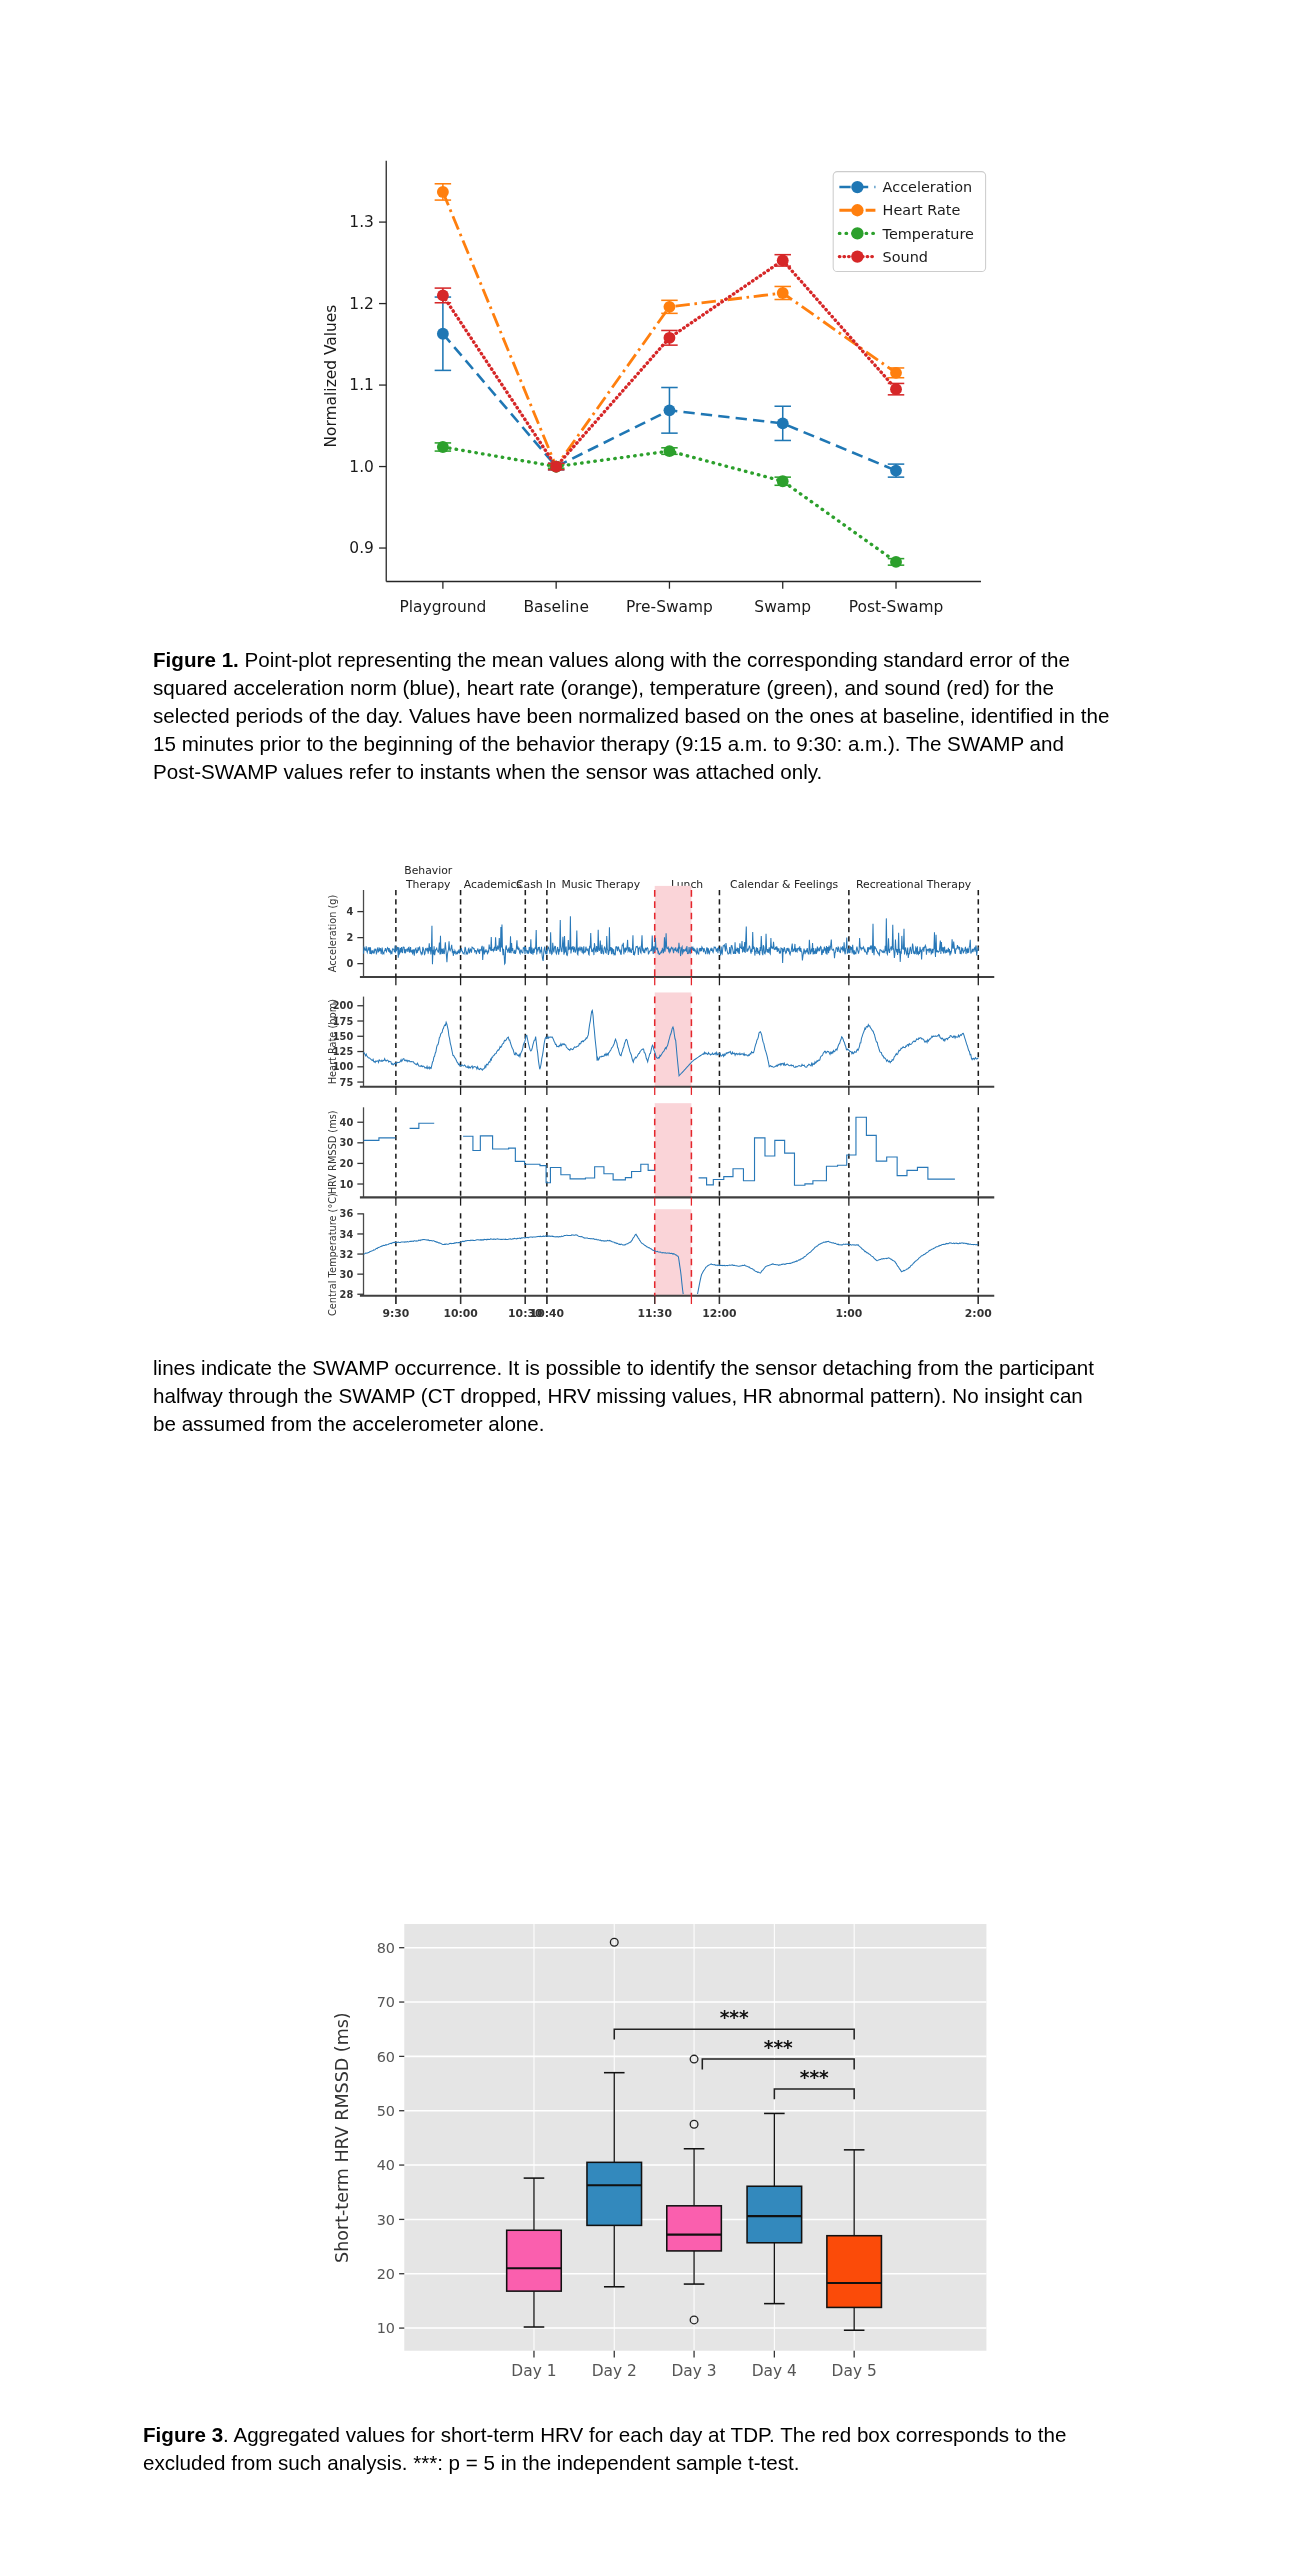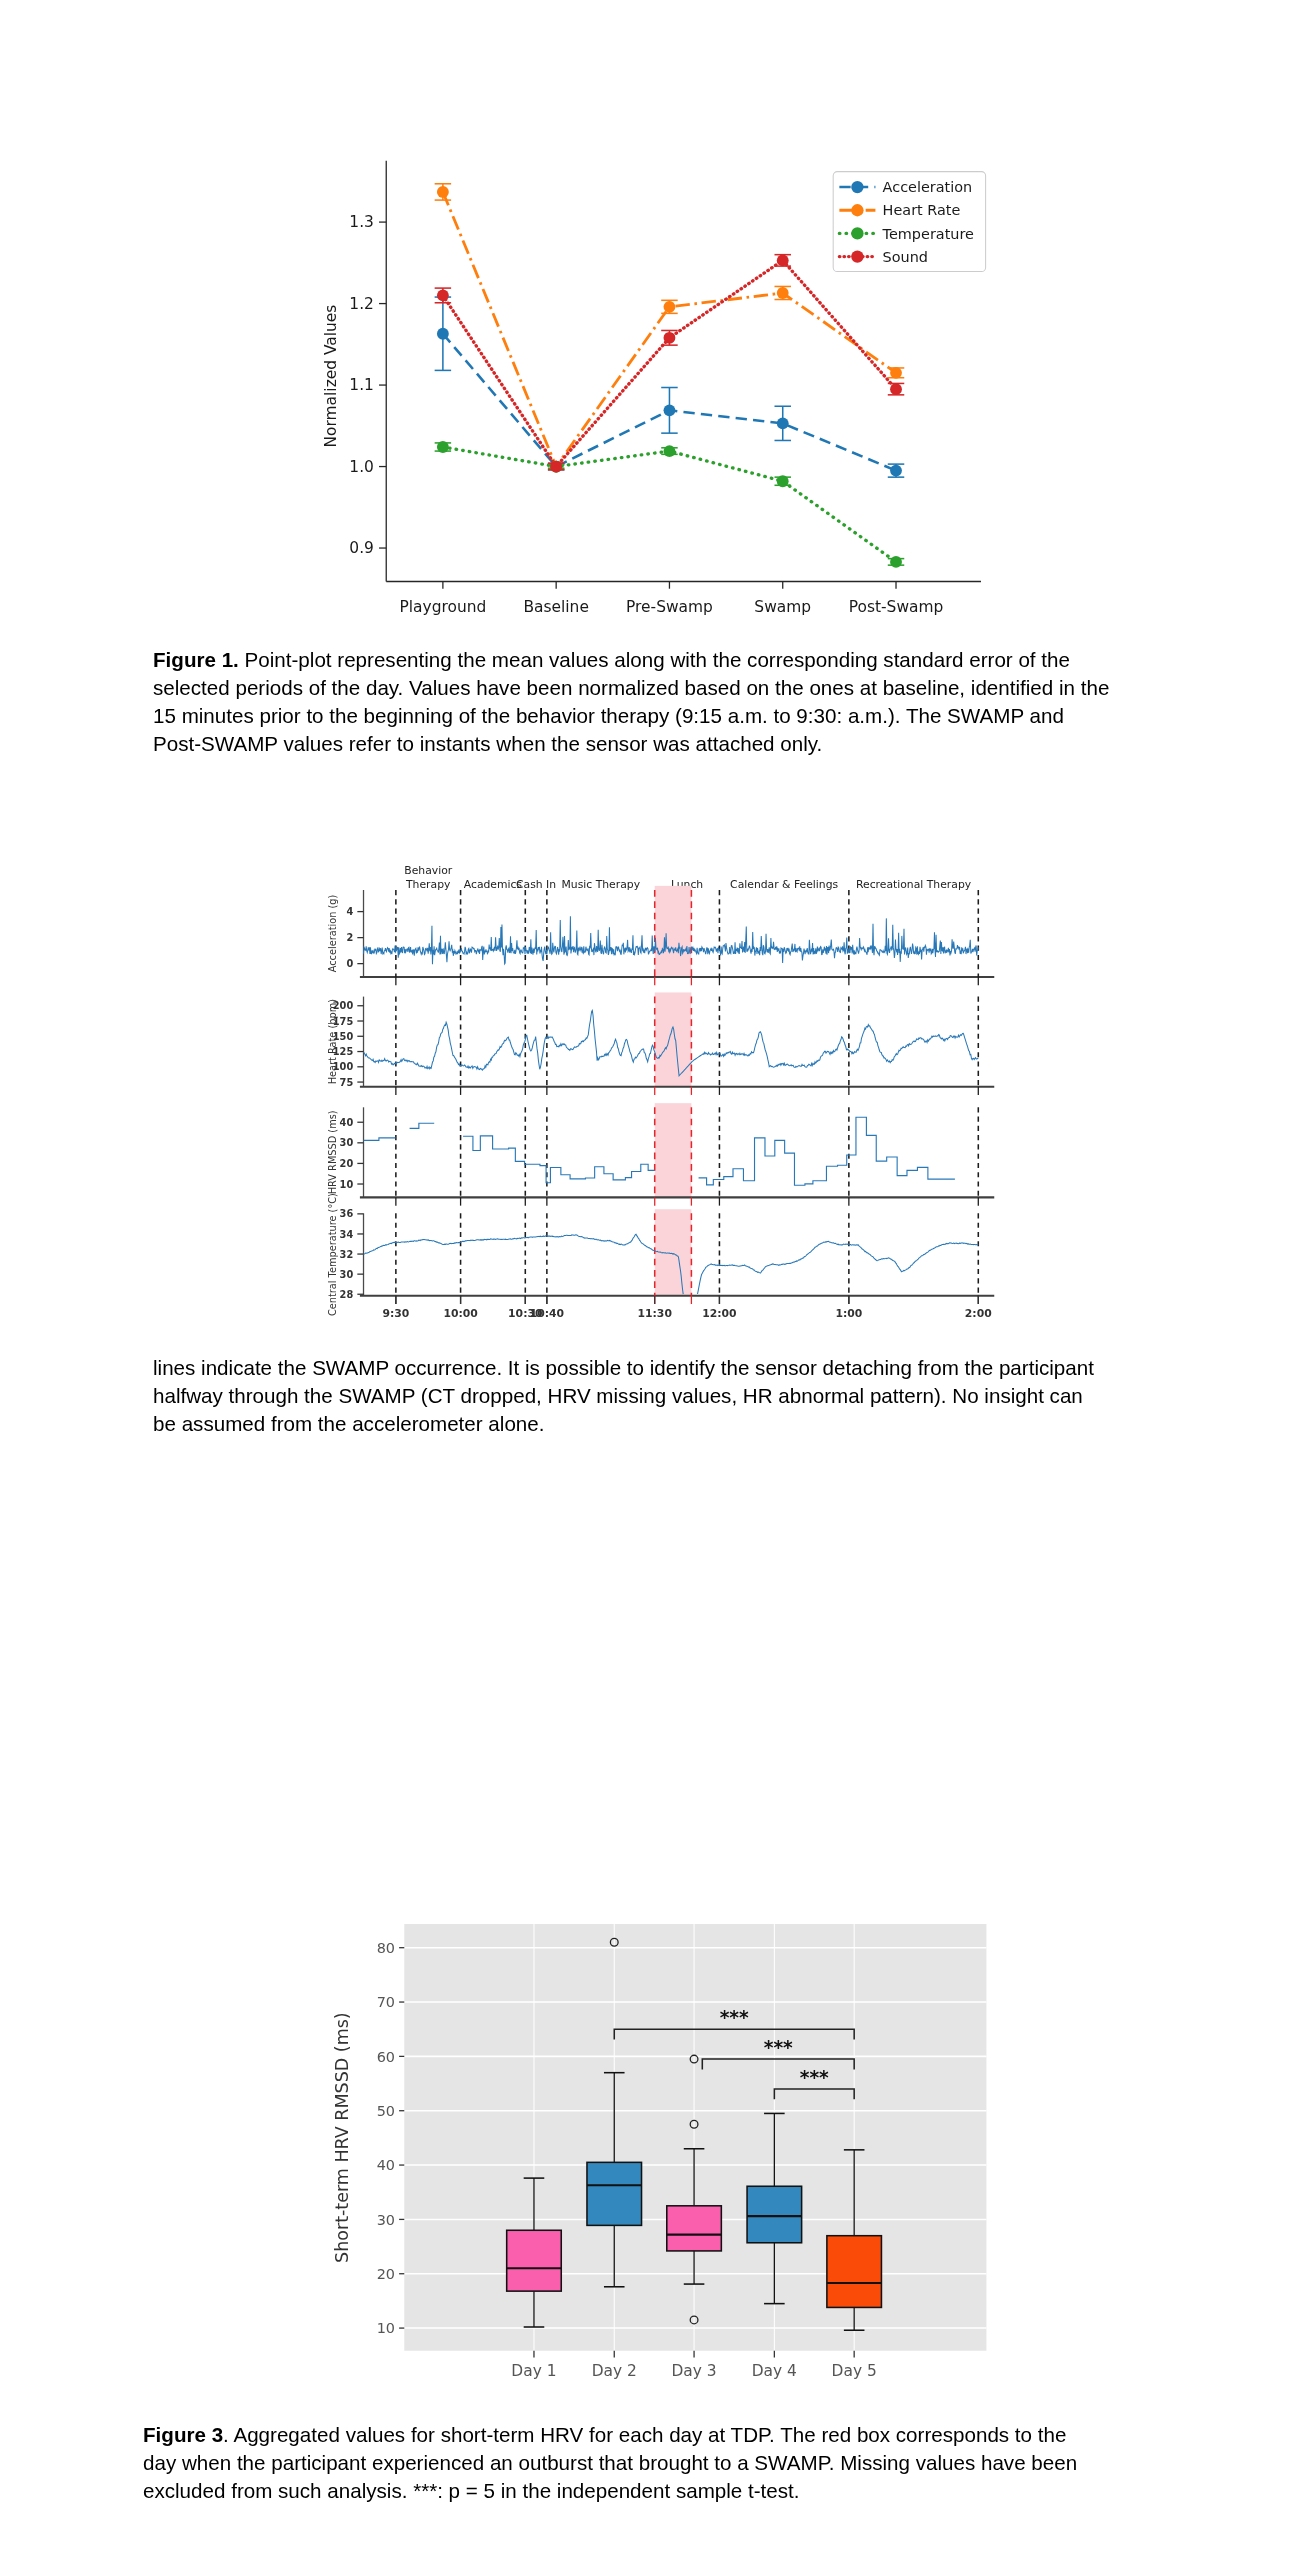--- a/index.html
+++ b/index.html
@@ -133,20 +133,21 @@
       <line x1="1630" y1="453" x2="1700" y2="453" stroke="#2ca02c" stroke-width="6.5" stroke-dasharray="1 12" stroke-linecap="round"></line>
       <circle cx="1665" cy="453" r="12" fill="#2ca02c"></circle>
       <text x="1714" y="463" font-size="28" fill="#1a1a1a">Temperature</text>
       <line x1="1630" y1="498" x2="1700" y2="498" stroke="#d62728" stroke-width="6.5" stroke-dasharray="1 8" stroke-linecap="round"></line>
       <circle cx="1665" cy="498" r="12" fill="#d62728"></circle>
       <text x="1714" y="508" font-size="28" fill="#1a1a1a">Sound</text>
     </svg>
 
   <div class="caption" style="left:153px;top:646px">
     <div class="cap-line"><b>Figure 1.</b><span> Point-plot representing the mean values along with the corresponding standard error of the</span></div>
+    <div class="cap-line">squared acceleration norm (blue), heart rate (orange), temperature (green), and sound (red) for the</div>
     <div class="cap-line">selected periods of the day. Values have been normalized based on the ones at baseline, identified in the</div>
     <div class="cap-line">15 minutes prior to the beginning of the behavior therapy (9:15 a.m. to 9:30: a.m.). The SWAMP and</div>
     <div class="cap-line">Post-SWAMP values refer to instants when the sensor was attached only.</div>
   </div>
 
   <svg id="fig2" class="fig" style="left:309px;top:855px;width:696px;height:484px" viewBox="600 1660 1350 940">
       <text x="830.6842105263158" y="1697" text-anchor="middle" font-size="21" fill="#222">Behavior</text>
       <text x="830.6842105263158" y="1724" text-anchor="middle" font-size="21" fill="#222">Therapy</text>
       <text x="956.3684210526316" y="1724" text-anchor="middle" font-size="21" fill="#222">Academics</text>
       <text x="1040.157894736842" y="1724" text-anchor="middle" font-size="21" fill="#222">Cash In</text>
@@ -386,18 +387,17 @@
       <path d="M1191.9517 3959.365 L1191.9517 3939.365 L1658.0368 3939.365 L1658.0368 3959.365" fill="none" stroke="#222" stroke-width="3"></path>
       <text x="1424.9942500000002" y="3929.365" text-anchor="middle" font-size="36" font-weight="600" fill="#111">***</text>
       <path d="M1363.0118 4017.4285 L1363.0118 3997.4285 L1658.0368 3997.4285 L1658.0368 4017.4285" fill="none" stroke="#222" stroke-width="3"></path>
       <text x="1510.5243" y="3987.4285" text-anchor="middle" font-size="36" font-weight="600" fill="#111">***</text>
       <path d="M1502.9767000000002 4075.492 L1502.9767000000002 4055.492 L1658.0368 4055.492 L1658.0368 4075.492" fill="none" stroke="#222" stroke-width="3"></path>
       <text x="1580.50675" y="4045.492" text-anchor="middle" font-size="36" font-weight="600" fill="#111">***</text>
     </svg>
 
   <div class="caption" style="left:143px;top:2421px">
     <div class="cap-line"><b>Figure 3</b><span>. Aggregated values for short-term HRV for each day at TDP. The red box corresponds to the</span></div>
-    <div class="cap-line">day when the participant experienced an outburst that brought to a SWAMP. Missing values have been</div>
     <div class="cap-line">excluded from such analysis. ***: p = 5 in the independent sample t-test.</div>
   </div>
 
 </div>
 
 
 </body></html>

